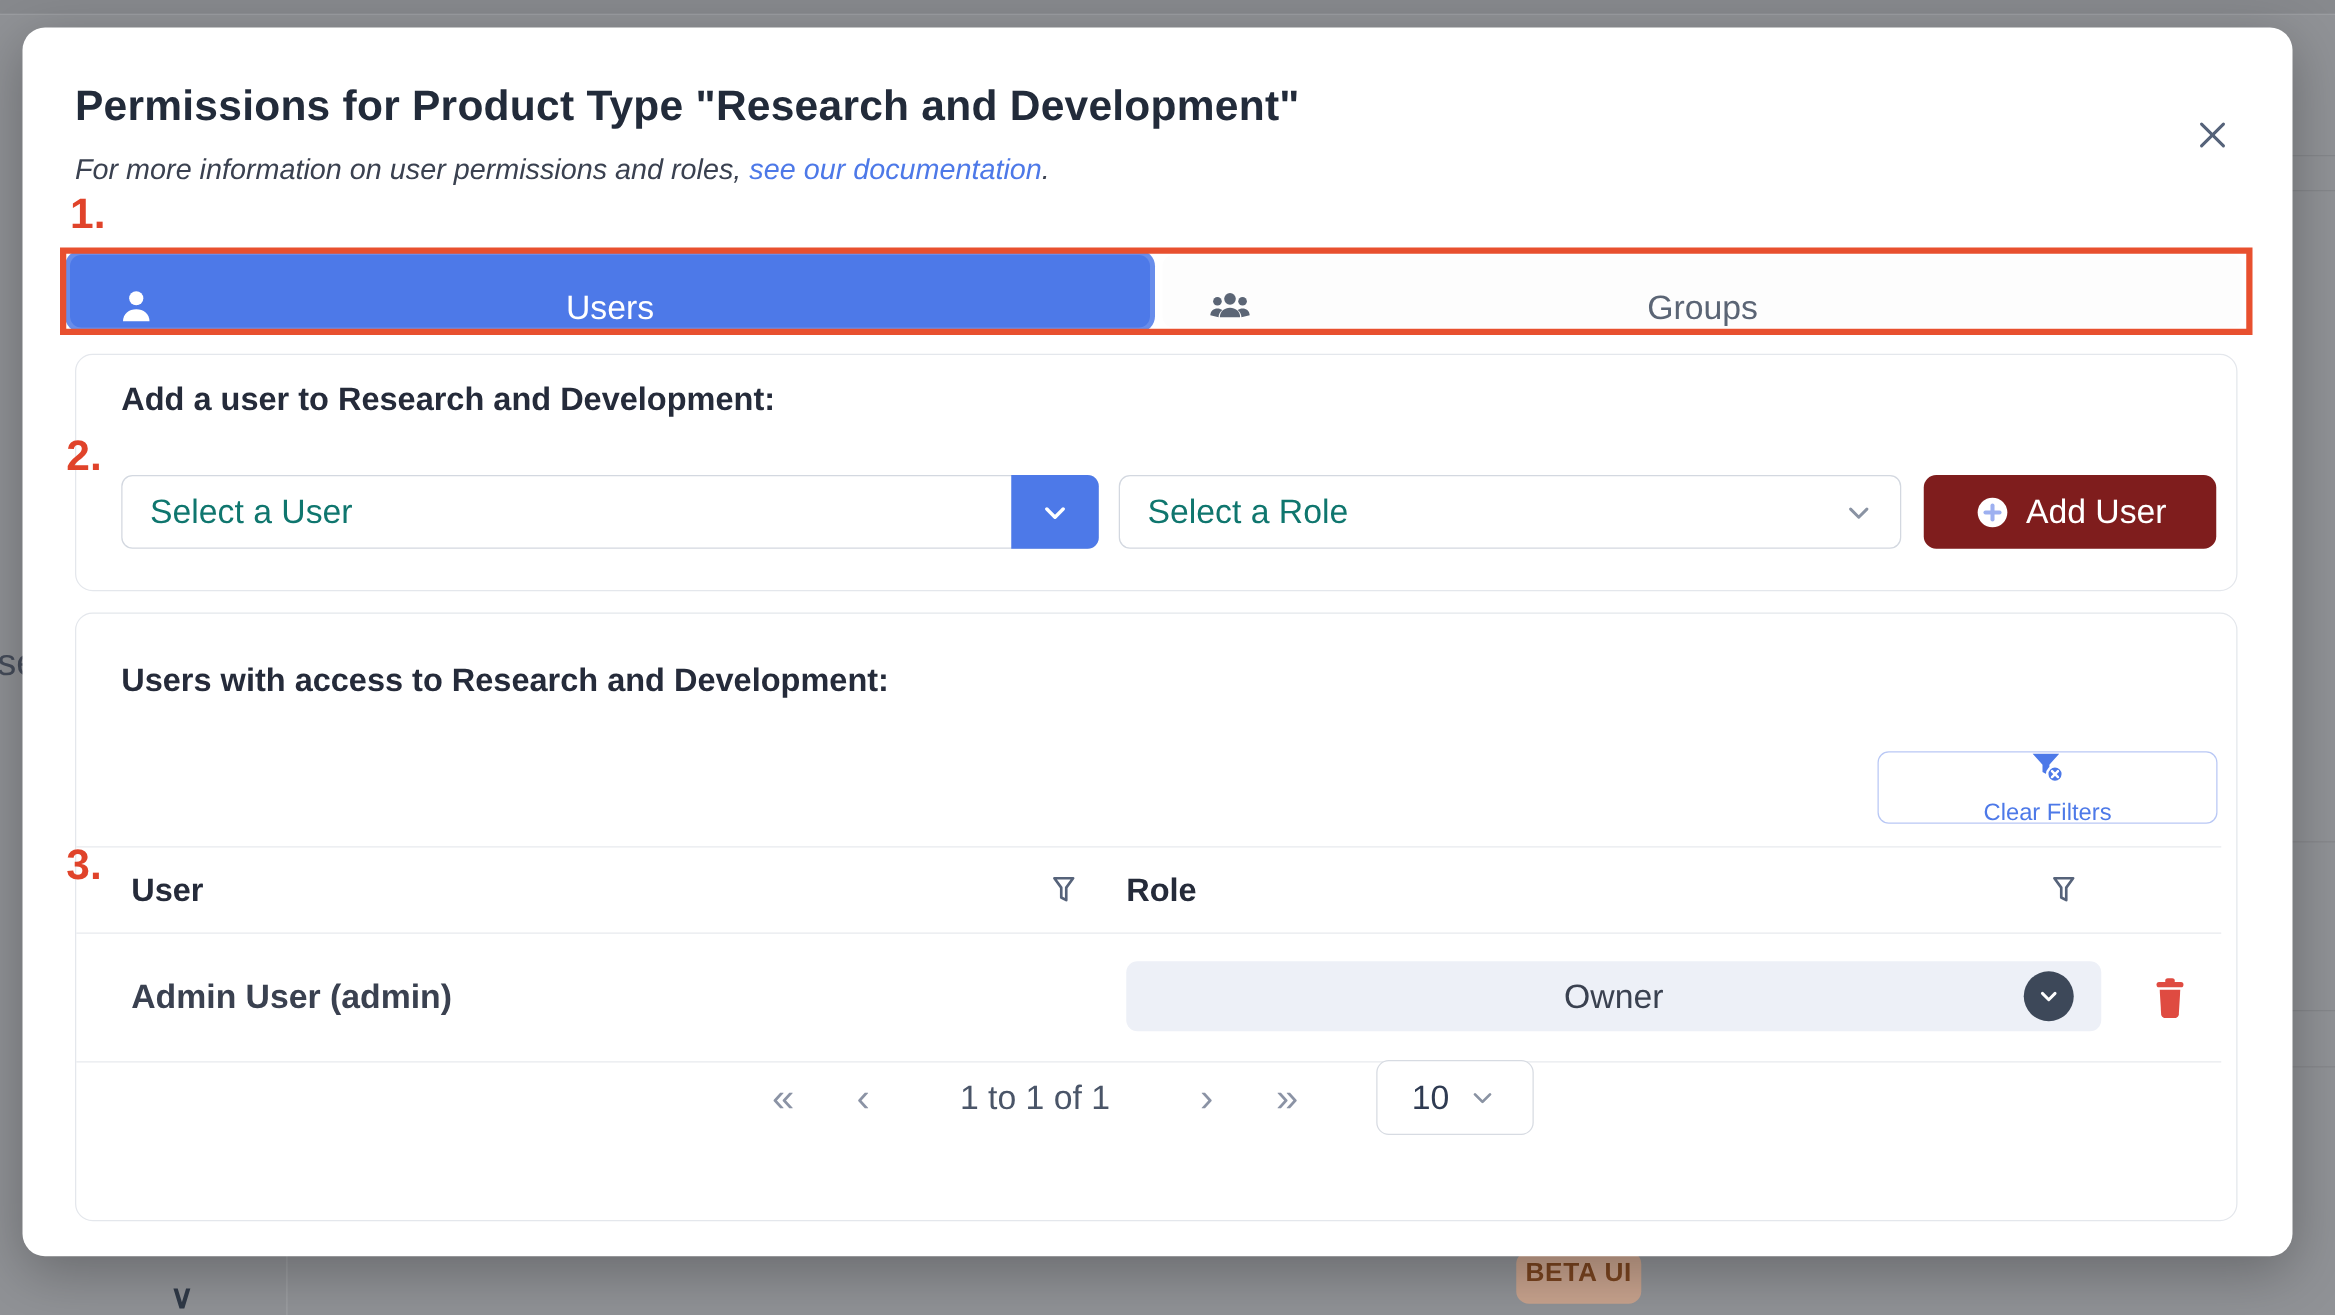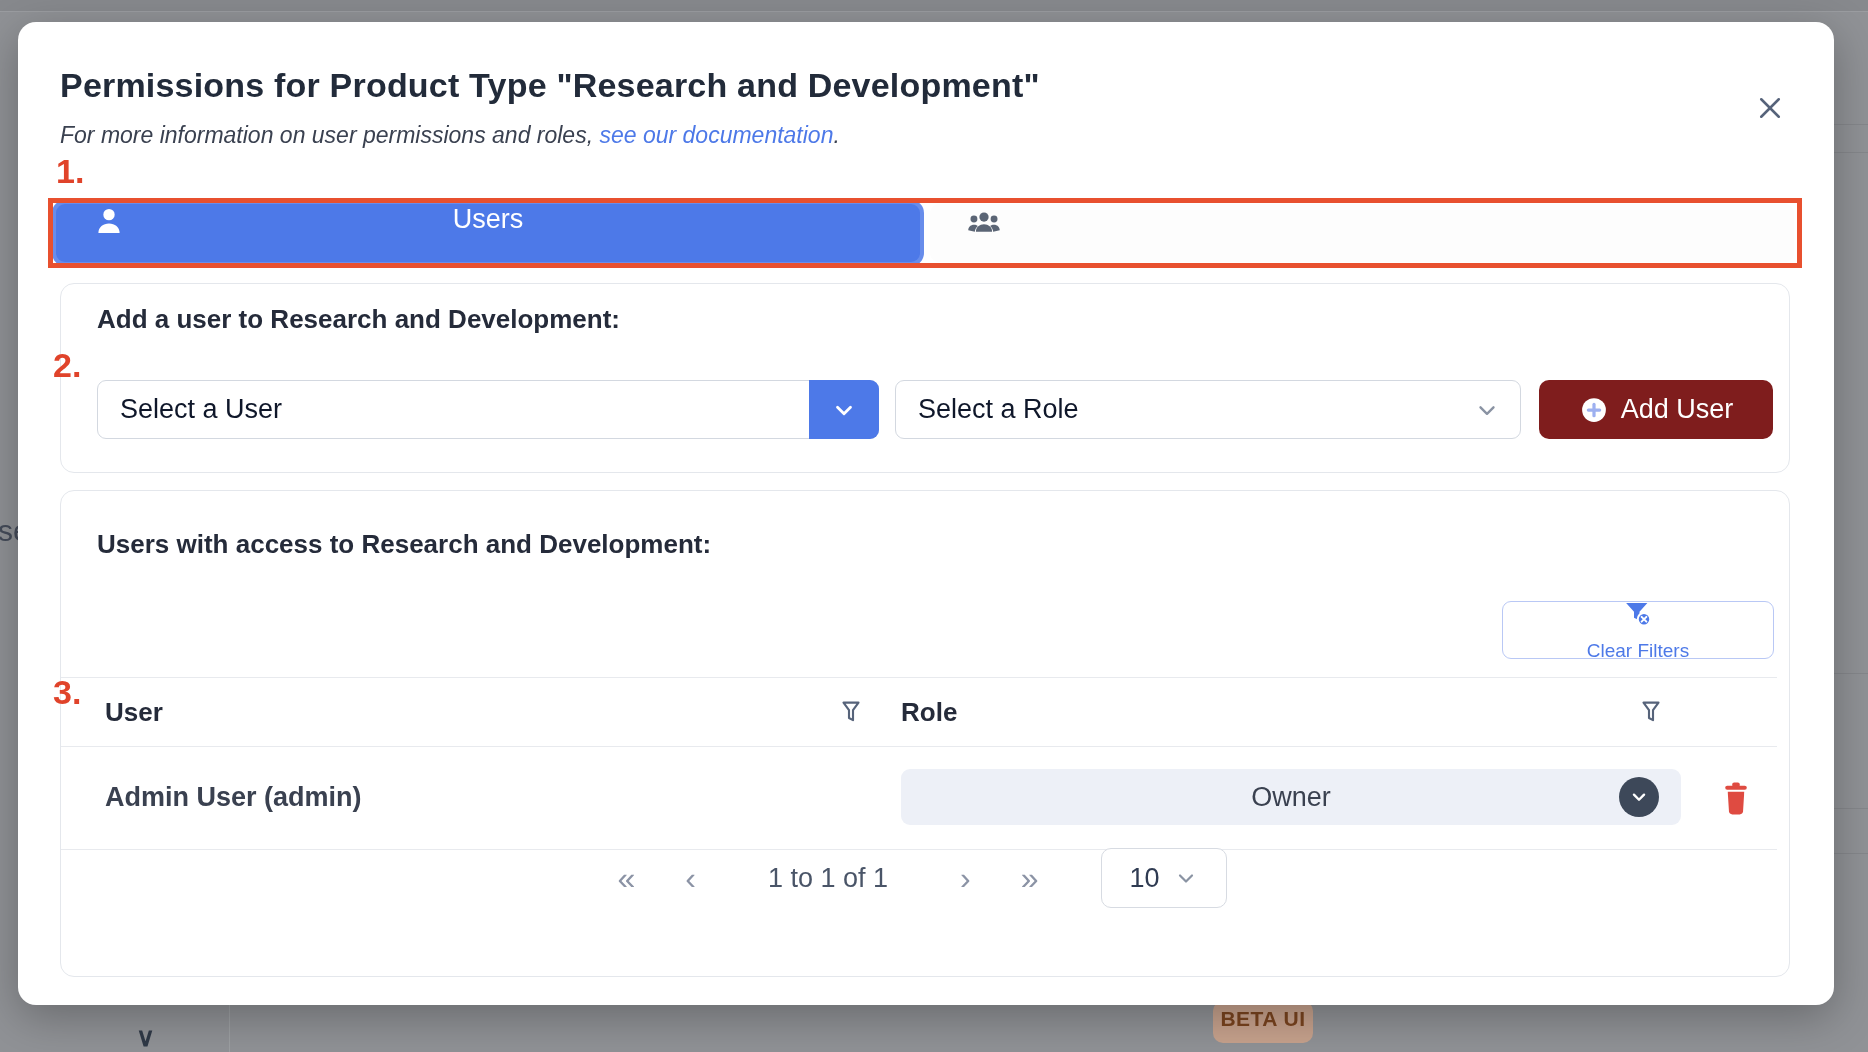--- a/index.html
+++ b/index.html
@@ -19,37 +19,37 @@
   .modal{position:absolute;left:18px;top:22px;width:1816px;height:983px;background:#ffffff;
          border-radius:18px;box-shadow:0 12px 45px rgba(0,0,0,.28);z-index:10;}
   .title{position:absolute;left:42px;top:44px;font-size:34px;font-weight:bold;color:#222b3a;letter-spacing:.2px;}
   .subtitle{position:absolute;left:42px;top:100px;font-size:23px;font-style:italic;color:#3a4150;}
   .subtitle a{color:#4d79e8;text-decoration:none;}
   .close-btn{position:absolute;left:1728px;top:62px;width:48px;height:48px;border:none;background:transparent;
              cursor:pointer;display:flex;align-items:center;justify-content:center;}
   .annot{position:absolute;font-size:34px;font-weight:bold;color:#e0432a;z-index:40;}
   
   .tabs{position:absolute;left:38px;top:182px;width:1738px;height:58px;display:flex;gap:10px;}
-  .tab{flex:1;display:flex;align-items:flex-start;border-radius:9px;font-size:27px;cursor:pointer;position:relative;}
+  .tab{flex:1;display:flex;align-items:flex-end;border-radius:9px;font-size:27px;cursor:pointer;position:relative;}
   .tab .tab-icon{position:absolute;left:36px;display:flex;align-items:center;}
   .tab .tab-label{flex:1;text-align:center;}
   .tab-active{background:#4d79e8;color:#ffffff;box-shadow:0 0 0 4px rgba(77,121,232,.85);}
   .tab-inactive{background:#fdfdfd;color:#5b6575;}
   .redbox-tabs{position:absolute;left:30px;top:176px;width:1754px;height:70px;border:5px solid #e8502f;
                box-sizing:border-box;z-index:30;pointer-events:none;}
   
   .card{position:absolute;left:42px;width:1730px;background:#fff;border:1px solid #e4e7ec;border-radius:14px;
         box-sizing:border-box;}
   .card-add{top:261px;height:190px;}
   .card-access{top:468px;height:487px;}
   .card-heading{position:absolute;left:36px;font-size:26px;font-weight:bold;color:#252b3a;}
   
   .combo{position:absolute;top:96px;height:59px;background:#fff;border:1px solid #d3d8e0;border-radius:9px;
          box-sizing:border-box;display:flex;align-items:center;cursor:pointer;}
-  .combo-placeholder{font-size:27px;color:#0f172a;padding-left:22px;flex:1;}
+  .combo-placeholder{font-size:27px;color:#0f766e;padding-left:22px;flex:1;}
   .combo-user{left:36px;width:782px;padding-right:70px;}
   .combo-user-chevseg{position:absolute;right:-1px;top:-1px;width:70px;height:59px;background:#4d79e8;
             border-radius:0 9px 9px 0;display:flex;align-items:center;justify-content:center;}
   .combo-role{left:834px;width:626px;}
   .combo-role .chev{margin-right:20px;}
   .add-user-btn{position:absolute;left:1478px;top:96px;width:234px;height:59px;background:#7f1d1d;border:none;
            border-radius:10px;color:#fff;font-size:27px;display:flex;align-items:center;justify-content:center;
            gap:12px;cursor:pointer;font-family:"Liberation Sans",sans-serif;}
   
   .search-box{position:absolute;left:49px;top:110px;width:413px;height:58px;border:1px solid #d3d8e0;
@@ -138,20 +138,21 @@
         <span class="tab-icon">
           <svg width="36" height="36" viewBox="0 0 24 24" fill="#5b6575">
             <circle cx="5.3" cy="10" r="2.3"></circle>
             <path d="M1.5 17.5c0-2.3 1.8-3.7 3.8-3.7 1 0 1.9.3 2.6.9-1.2 1-2 2.4-2 3.8z"></path>
             <circle cx="18.7" cy="10" r="2.3"></circle>
             <path d="M22.5 17.5c0-2.3-1.8-3.7-3.8-3.7-1 0-1.9.3-2.6.9 1.2 1 2 2.4 2 3.8z"></path>
             <circle cx="12" cy="8.7" r="3.1"></circle>
             <path d="M6.6 18.5c0-3.1 2.5-5 5.4-5s5.4 1.9 5.4 5z"></path>
           </svg>
         </span>
+        <span class="tab-label">Groups</span>
       </div>
     </div>
     <div class="redbox-tabs"></div>
 
     <div class="card card-add">
       <div class="card-heading" style="top:20px;">Add a user to Research and Development:</div>
       <div class="annot" style="left:-8px;top:62px;">2.</div>
 
       <div class="combo combo-user">
         <span class="combo-placeholder">Select a User</span>

